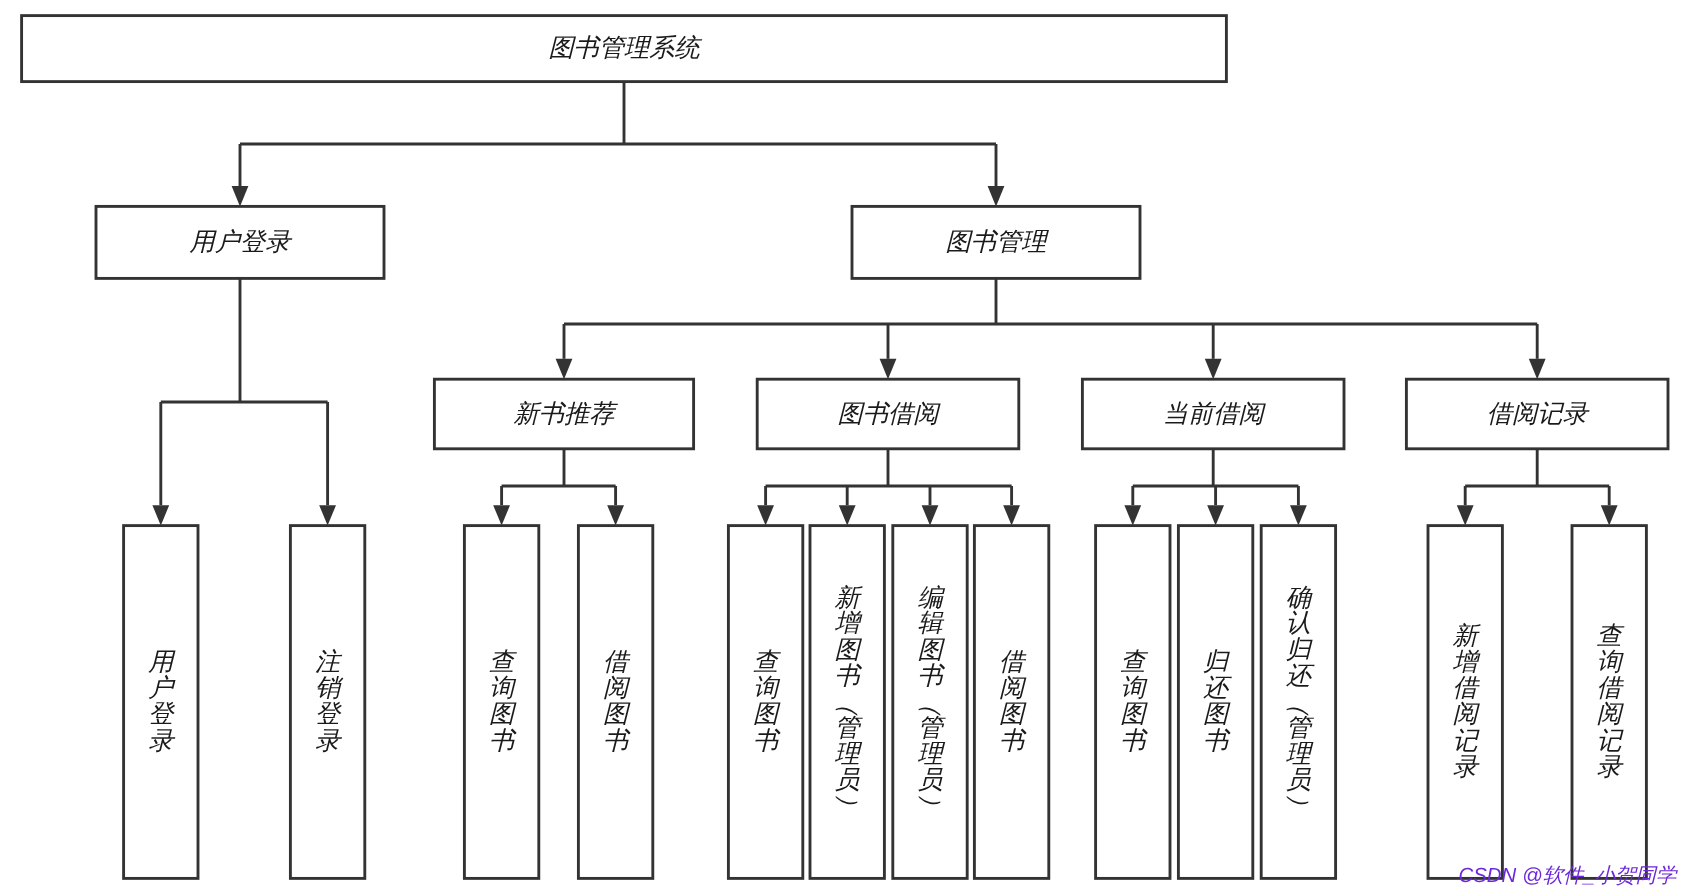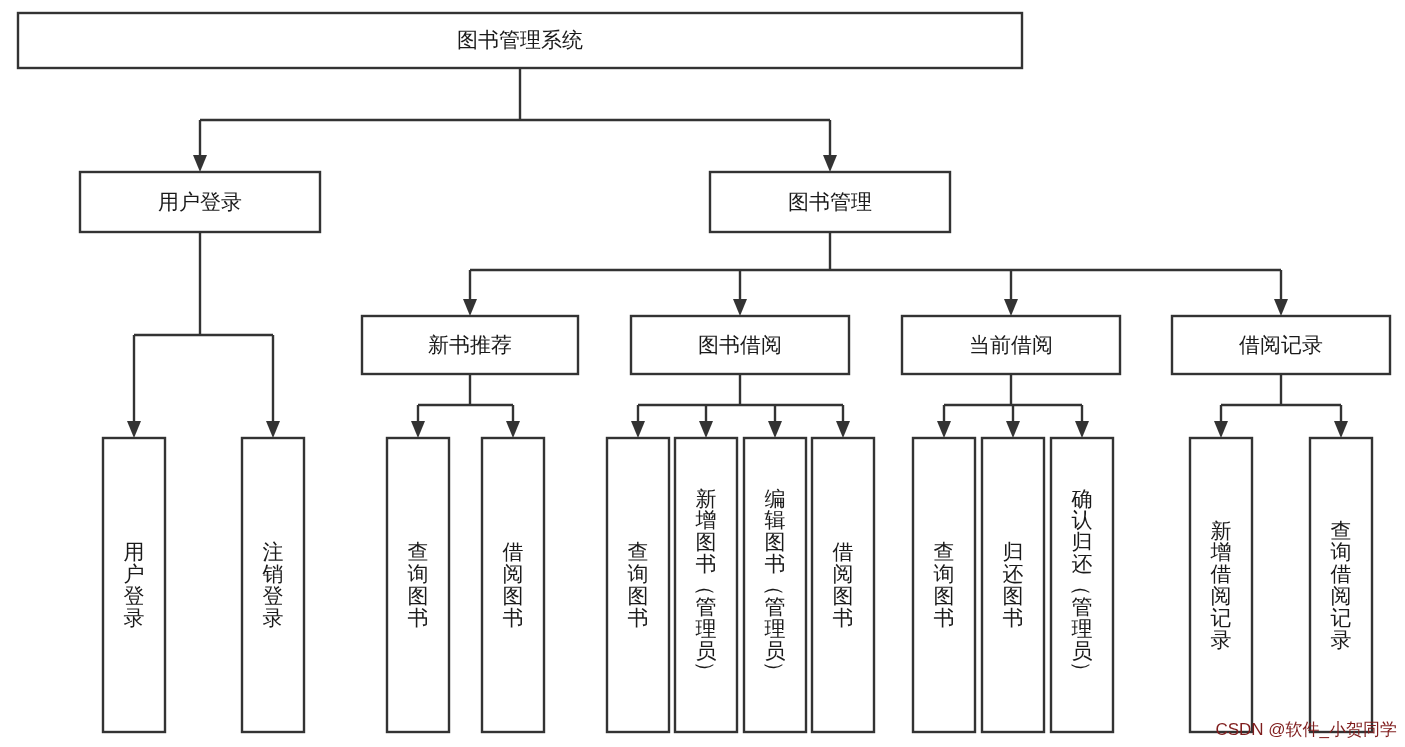--- a/index.html
+++ b/index.html
@@ -11,20 +11,21 @@
     width: 1405px;
     height: 747px;
     font-family: "Liberation Sans", "DejaVu Sans", sans-serif;
     overflow: hidden;
   }
   #diagram-root {
     position: relative;
     width: 1405px;
     height: 747px;
     background: #ffffff;
+    font-style: italic;
   }
   svg.tree-canvas {
     position: absolute;
     left: 0;
     top: 0;
     width: 1405px;
     height: 747px;
   }
   .node-box {
     fill: #ffffff;
@@ -68,21 +69,21 @@
     display: block;
     transform: rotate(90deg);
     line-height: 1;
   }
   .watermark {
     position: absolute;
     right: 8px;
     bottom: 6px;
     font-family: "Liberation Sans", "DejaVu Sans", sans-serif;
     font-size: 17px;
-    color: #7f1d1d;
+    color: #6d28d9;
     white-space: nowrap;
     pointer-events: none;
   }
 </style>
 </head>
 <body>
 
 <div id="diagram-root">
   <svg class="tree-canvas" viewBox="0 0 1405 747">
     <g id="connectors-layer">

